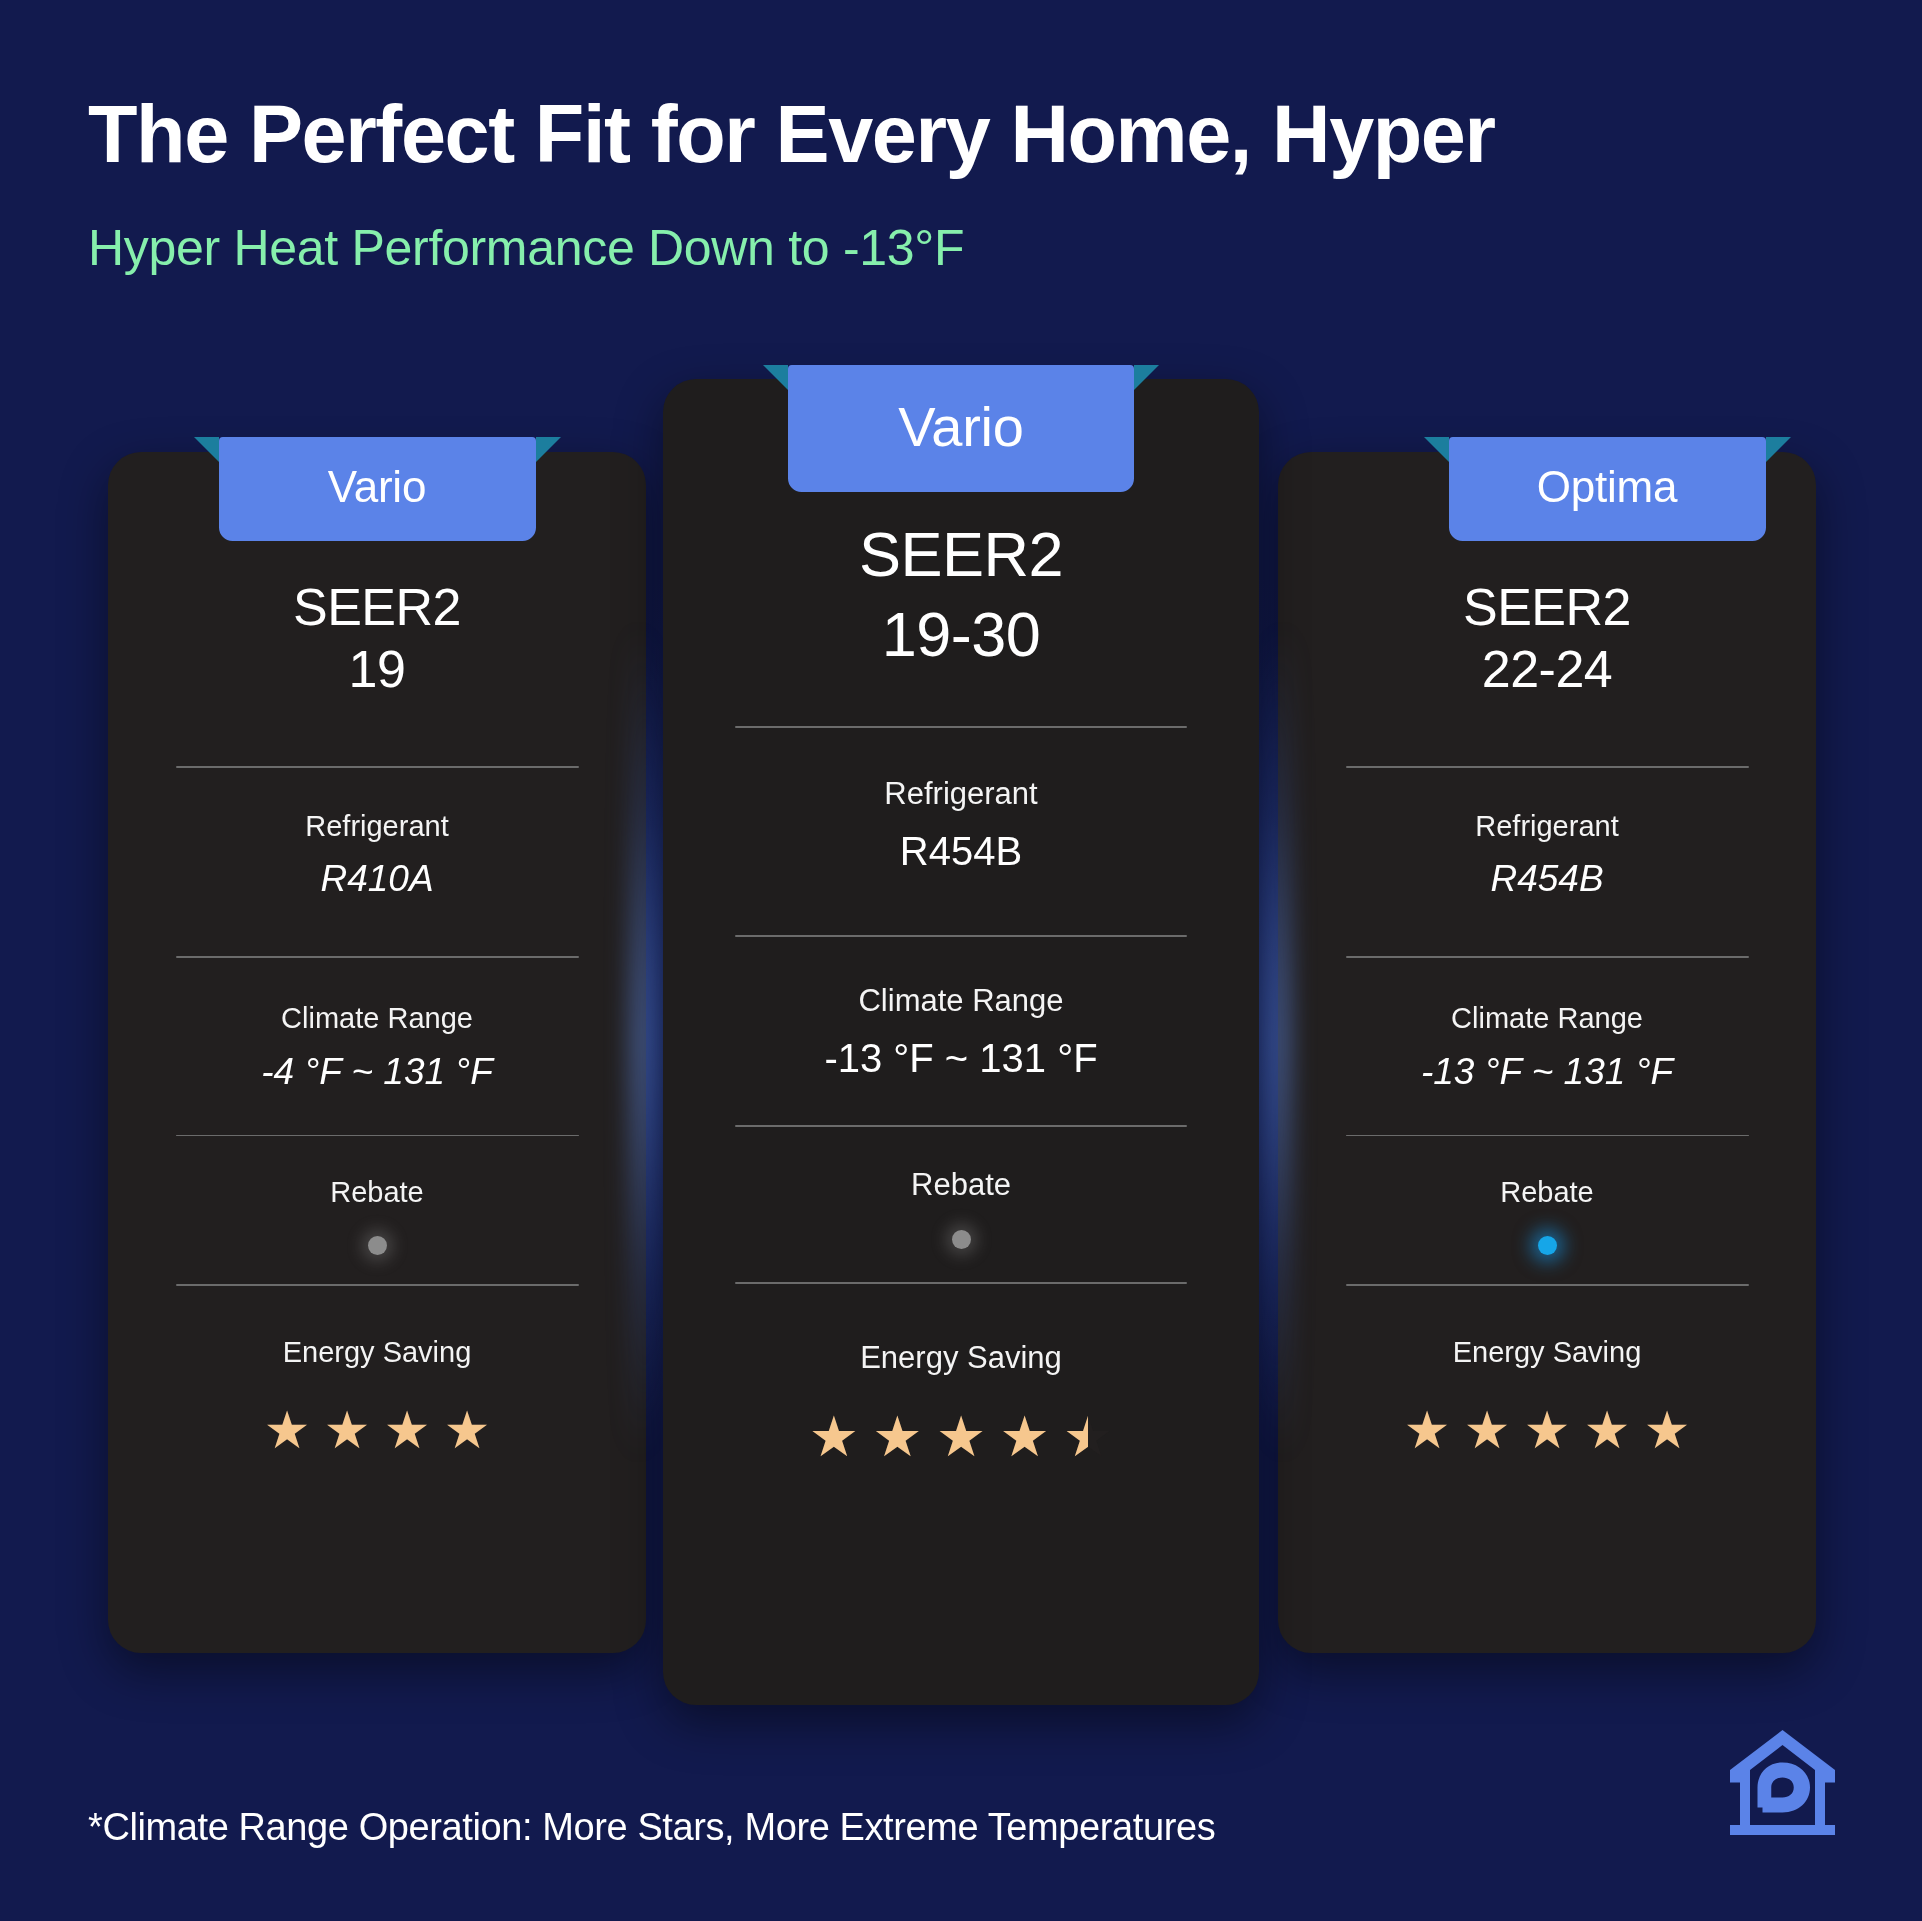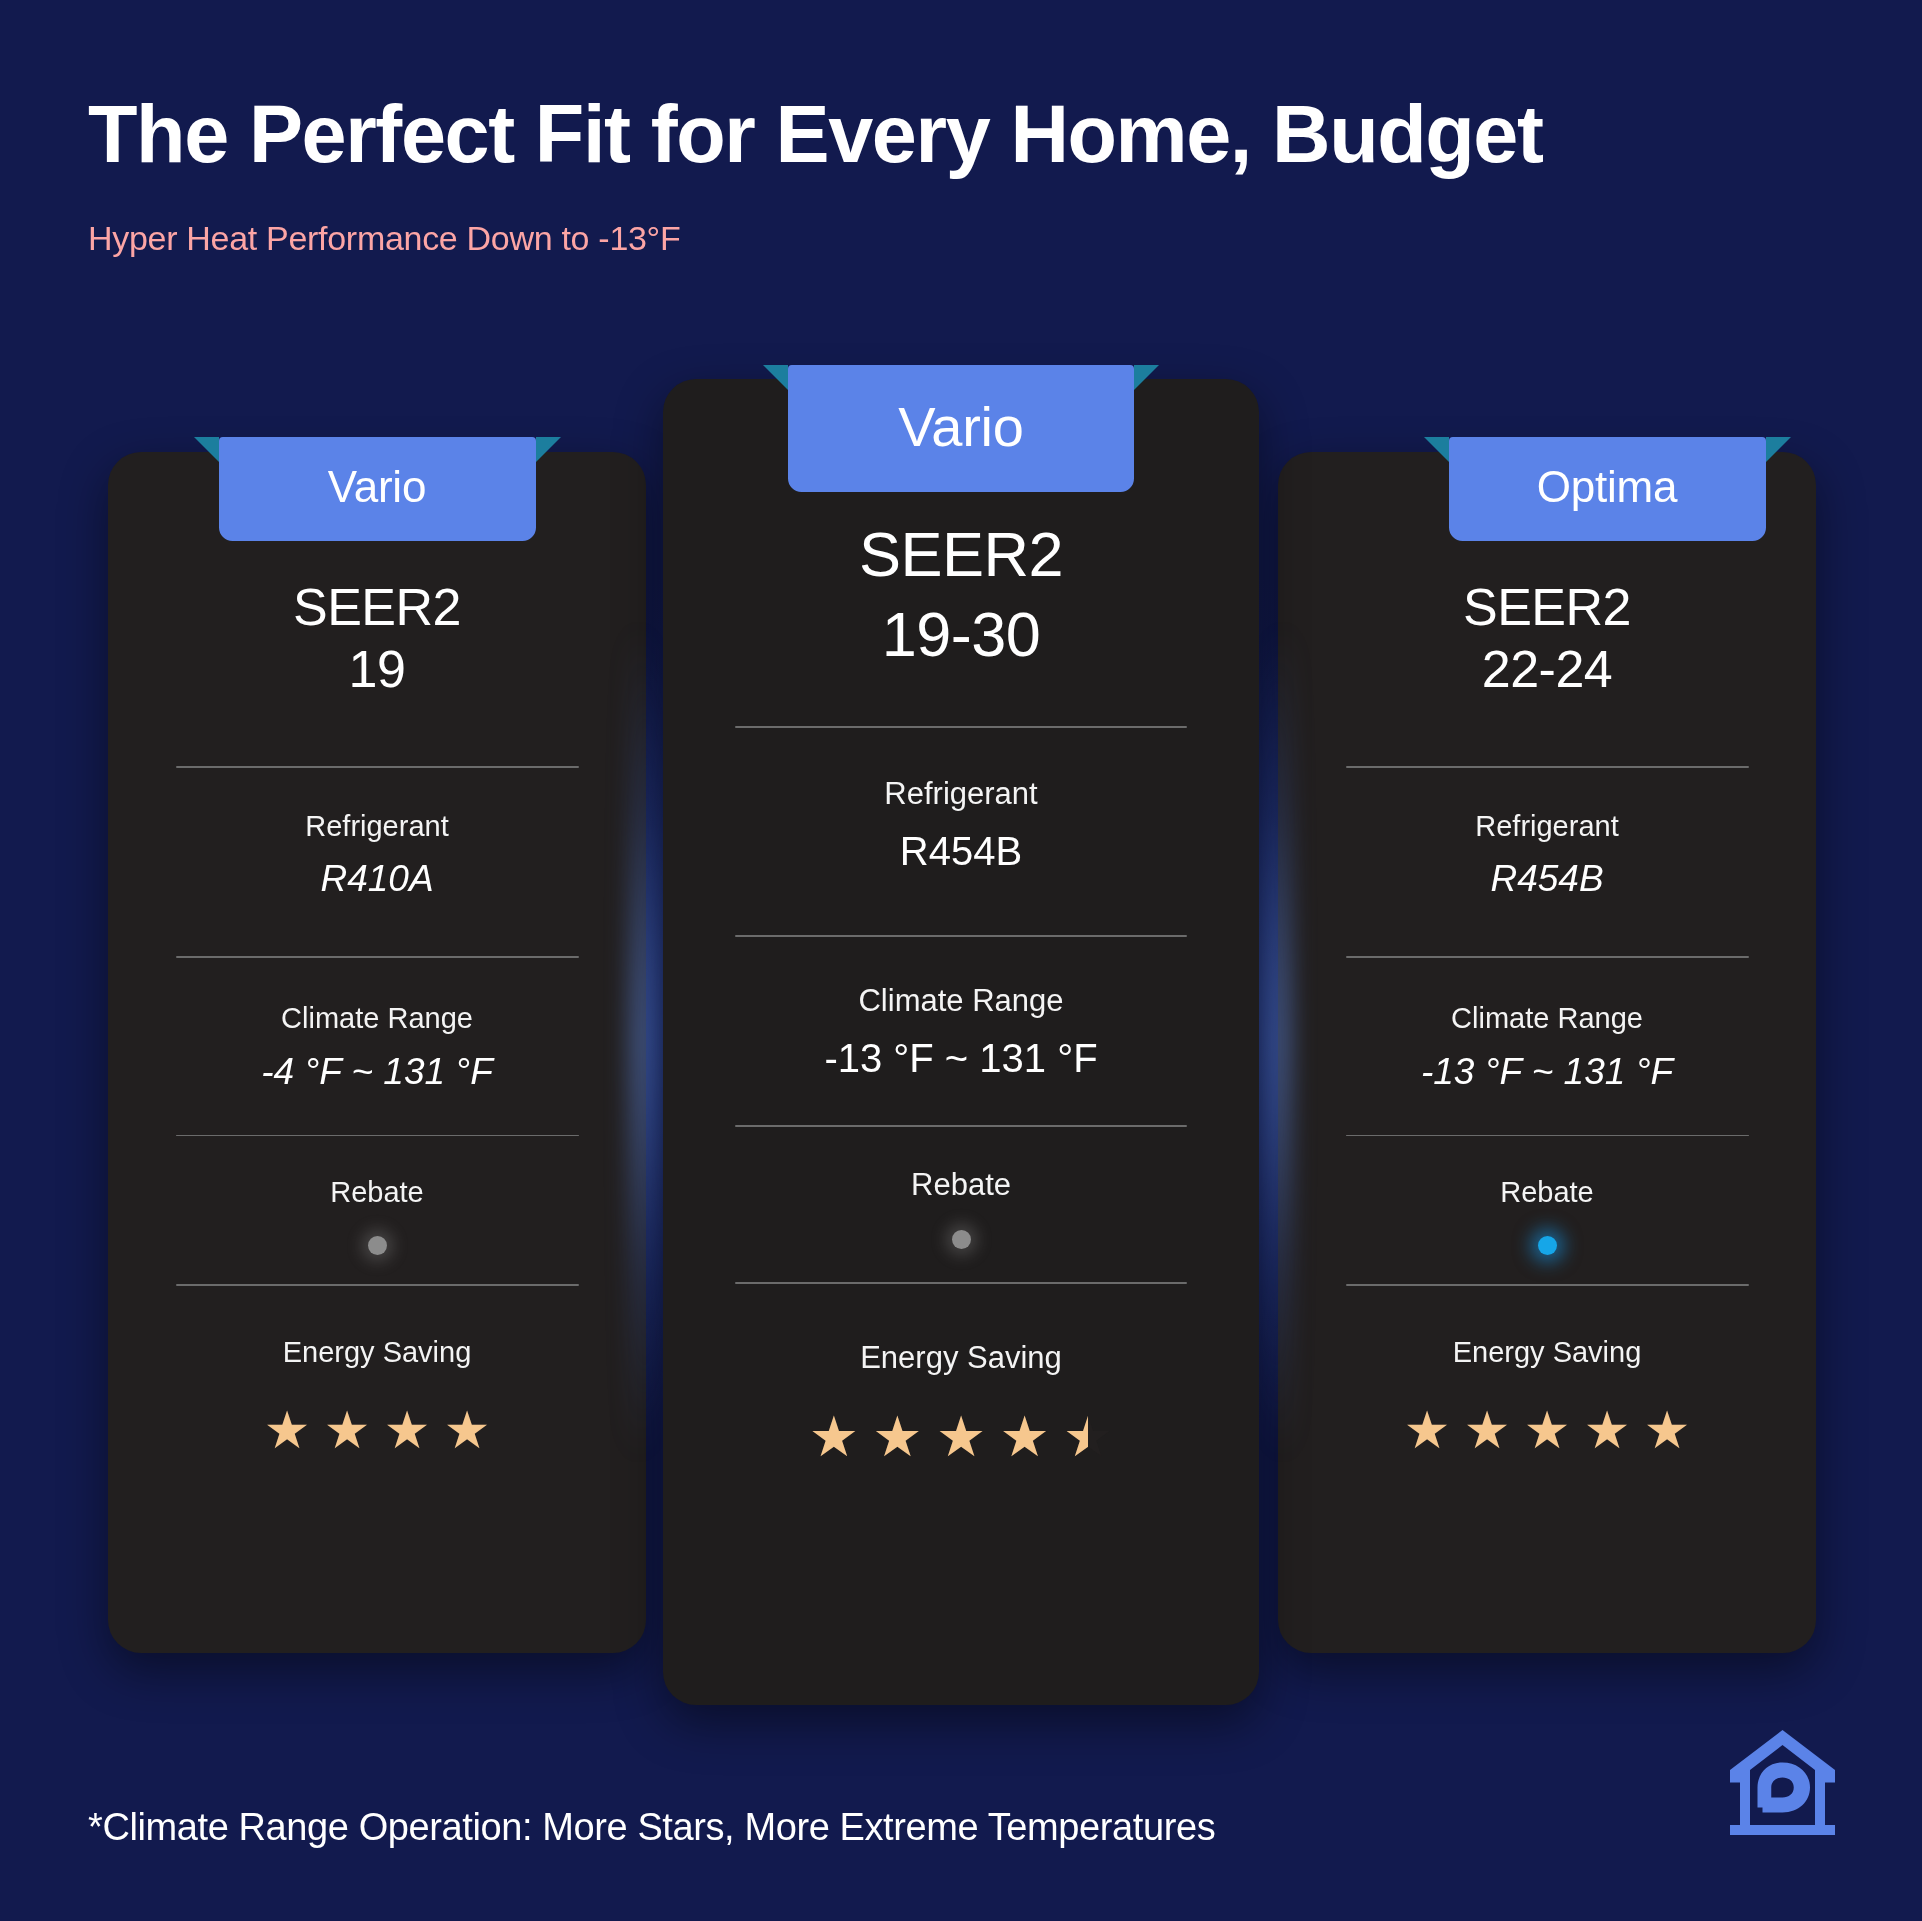--- a/index.html
+++ b/index.html
@@ -18,21 +18,21 @@
     pointer-events:none;
   }
 
   
   .header{ position:absolute; left:88px; top:92px; width:1787px; }
   .title{
     font-size:81px; font-weight:700; color:#FFFFFF; letter-spacing:-1.4px;
     line-height:1.05; white-space:nowrap;
   }
   .subtitle{
-    margin-top:42px; font-size:34px; font-weight:400; color:#fca5a5;
+    margin-top:42px; font-size:50px; font-weight:400; color:#86efac;
     letter-spacing:-0.3px; white-space:nowrap;
   }
 
   
   .cards{
     position:absolute; left:0; top:0; width:1922px; height:1921px;
   }
 
   .card{
     position:absolute;
@@ -151,21 +151,21 @@
     white-space:nowrap;
   }
   .logo{ position:absolute; left:1720px; top:1720px; width:125px; height:125px; }
 </style>
 </head>
 <body>
 
 <div class="bg-glow"></div>
 
 <div class="header">
-  <div class="title">The Perfect Fit for Every Home, Budget</div>
+  <div class="title">The Perfect Fit for Every Home, Hyper</div>
   <div class="subtitle">Hyper Heat Performance Down to -13°F</div>
 </div>
 
 <div class="cards">
 
   <div class="card-2-halo"></div>
 
   <div class="card side card-1">
     <div class="card-body">
       <div class="seer-label">SEER2</div>

